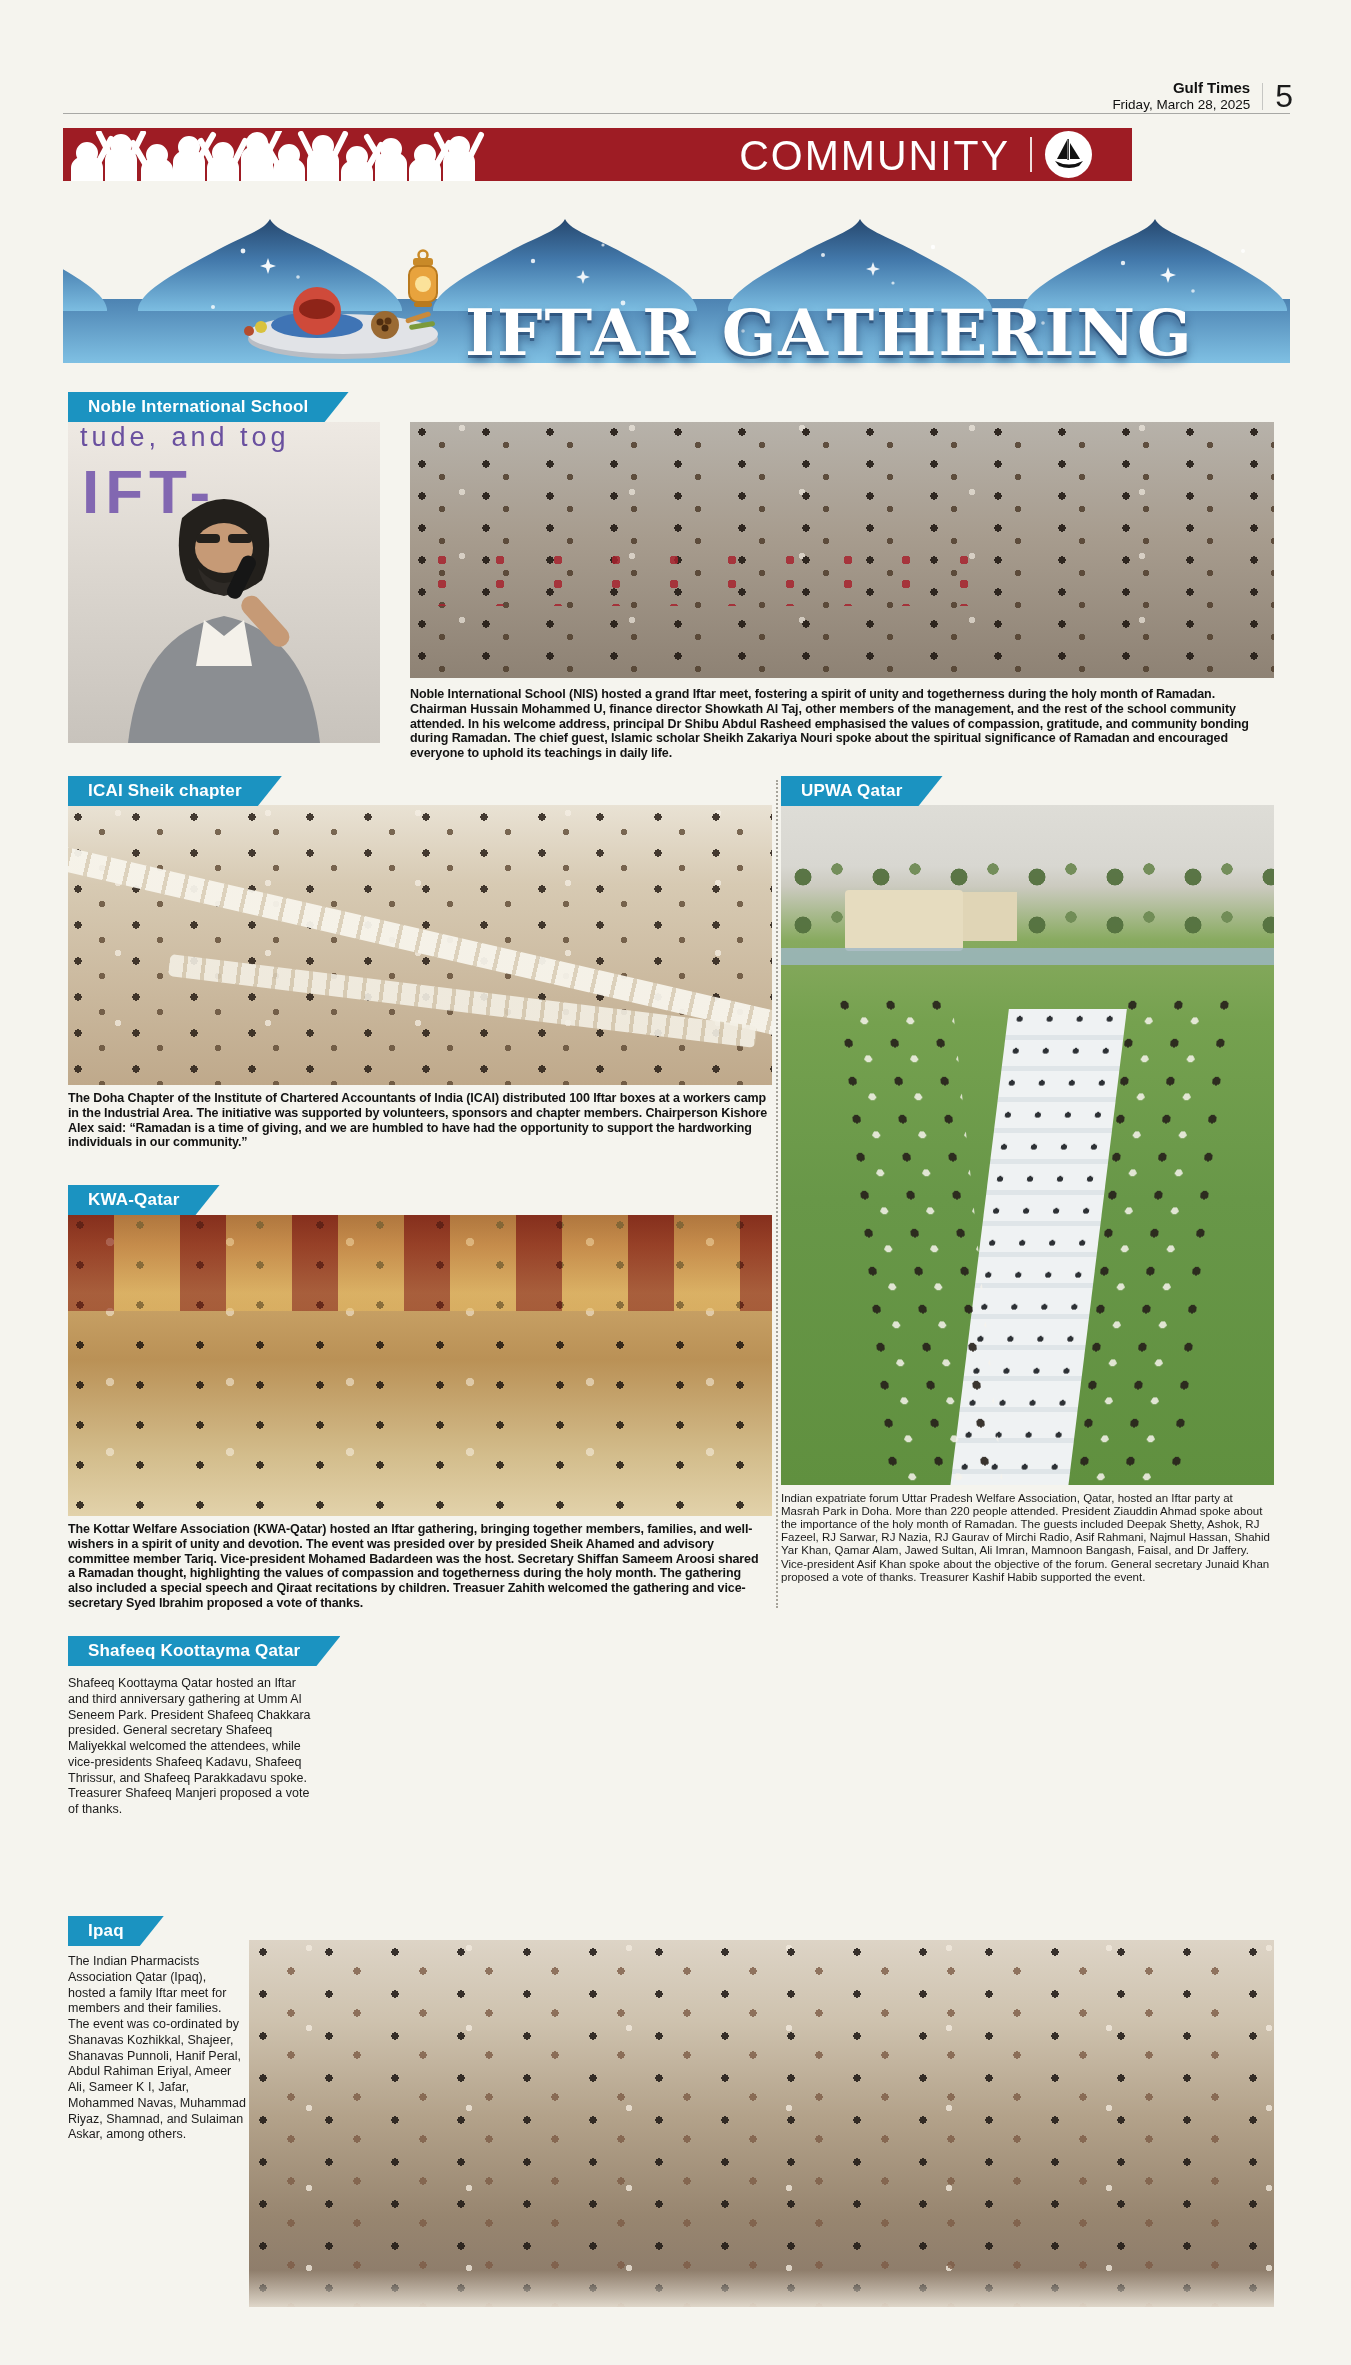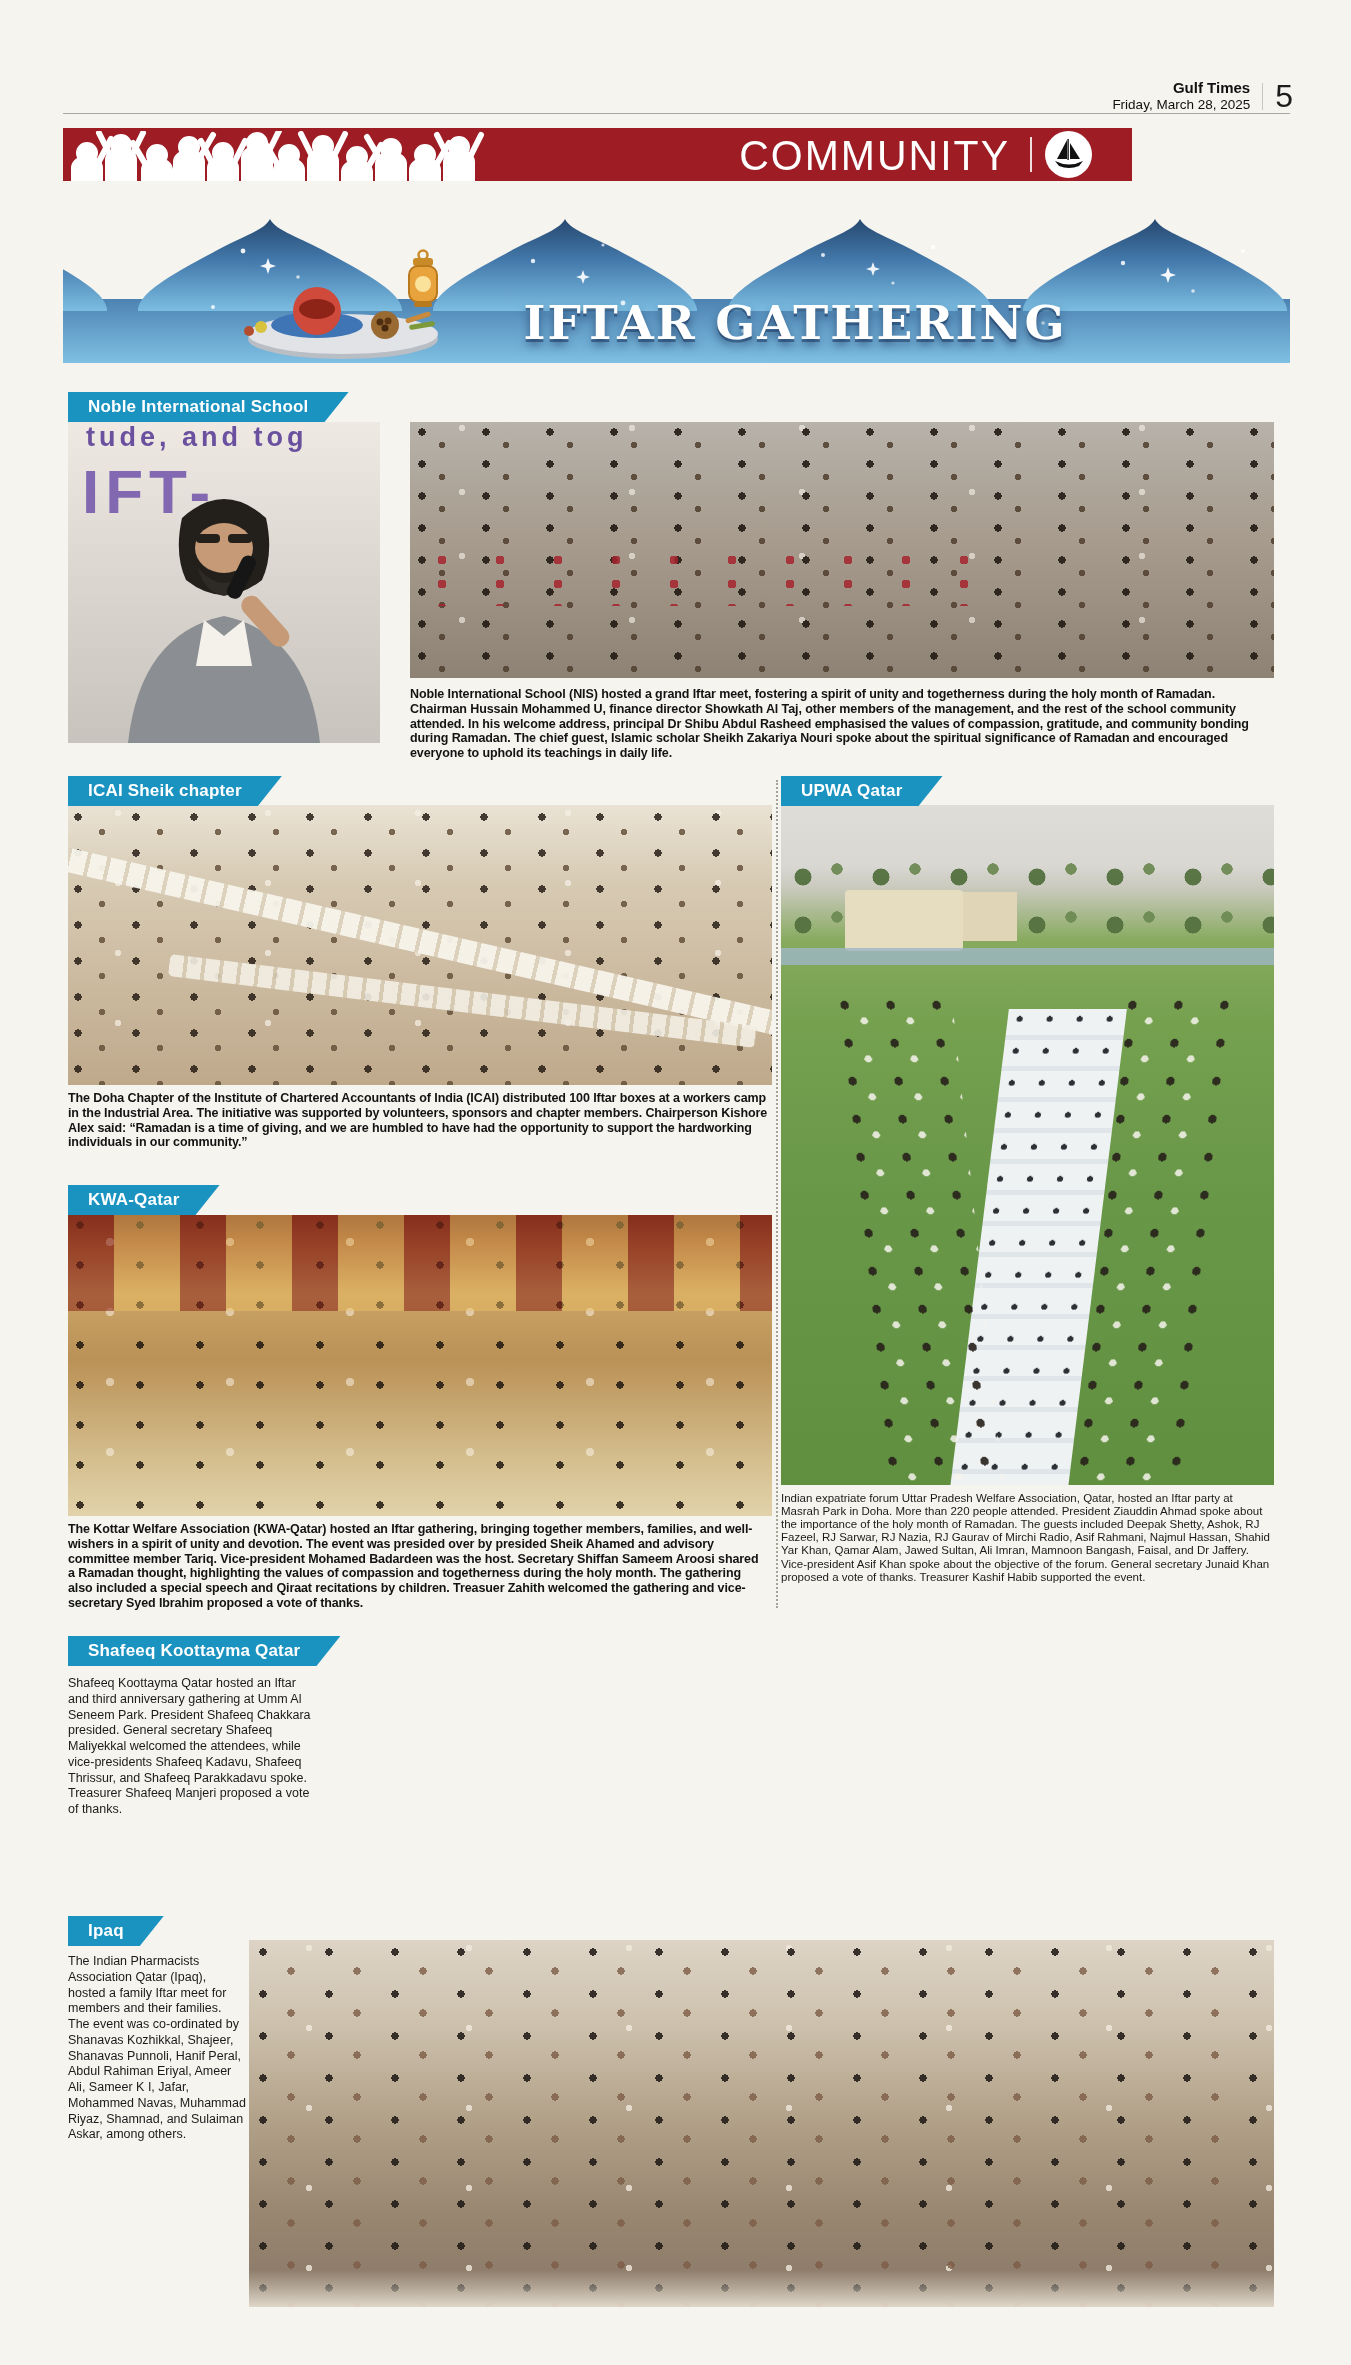--- a/index.html
+++ b/index.html
@@ -17,36 +17,36 @@
 
   
   .redbar{left:63px;top:128px;width:1069px;height:53px;background:#9e1c24;}
   .crowd-svg{position:absolute;left:6px;bottom:0;}
   .community{position:absolute;right:122px;top:3px;font-size:41px;font-weight:400;color:#fff;letter-spacing:2px;font-family:"Liberation Sans",sans-serif;transform:scaleY(1.05);transform-origin:top;}
   .comm-div{position:absolute;right:100px;top:9px;width:2px;height:35px;background:#fff;opacity:.85;}
   .dhow-circle{position:absolute;right:40px;top:3px;width:47px;height:47px;border-radius:50%;background:#fff;display:flex;align-items:center;justify-content:center;}
 
   
   .band{left:63px;top:211px;width:1227px;height:152px;}
-  .band-title{position:absolute;left:402px;top:84px;width:660px;text-align:center;font-family:"DejaVu Serif",serif;font-weight:700;font-size:47px;letter-spacing:2px;color:#fff;white-space:nowrap;text-shadow:0 3px 0 rgba(28,56,96,.55),0 6px 10px rgba(20,40,80,.55);}
+  .band-title{position:absolute;left:402px;top:84px;width:660px;text-align:center;font-family:"DejaVu Serif",serif;font-weight:700;font-size:64px;letter-spacing:2px;color:#fff;white-space:nowrap;text-shadow:0 3px 0 rgba(28,56,96,.55),0 6px 10px rgba(20,40,80,.55);}
 
   
   .label{position:absolute;background:#1b93c1;color:#fff;font-weight:700;font-size:17px;line-height:1;padding:6px 40px 7px 20px;clip-path:polygon(0 0,100% 0,calc(100% - 24px) 100%,0 100%);letter-spacing:.2px;z-index:5;}
 
   
   .cap-b{position:absolute;font-weight:700;font-size:12.5px;line-height:1.18;color:#131313;letter-spacing:-.1px;}
   .cap-u{position:absolute;font-weight:400;font-size:11.5px;line-height:1.14;color:#1b1b1b;}
   .cap-r{position:absolute;font-weight:400;font-size:12.5px;line-height:1.26;color:#1b1b1b;}
 
   .vdots{left:776px;top:780px;height:828px;width:0;border-left:2px dotted #a6a39a;}
 
   
   .photo{position:absolute;overflow:hidden;}
   #ph-nis-sp{left:68px;top:422px;width:312px;height:321px;background:linear-gradient(180deg,#eee9e3 0%,#dcd7d0 45%,#c8c3bc 100%);}
-  .purple1{position:absolute;left:18px;top:0px;font-size:27px;font-weight:700;color:#5c4098;letter-spacing:4px;white-space:nowrap;opacity:.9;}
+  .purple1{position:absolute;left:12px;top:0px;font-size:27px;font-weight:400;color:#5c4098;letter-spacing:4px;white-space:nowrap;opacity:.9;}
   .purple2{position:absolute;left:14px;top:34px;font-size:62px;font-weight:700;color:#6a4aa8;opacity:.8;letter-spacing:6px;}
 
   #ph-nis-aud{left:410px;top:422px;width:864px;height:256px;background:
     radial-gradient(circle 6px at 12px 10px,rgba(34,26,20,.9) 60%,transparent 62%),
     radial-gradient(circle 5px at 32px 23px,rgba(80,62,45,.85) 60%,transparent 62%),
     radial-gradient(circle 5px at 52px 6px,rgba(242,236,226,.65) 60%,transparent 62%),
     linear-gradient(180deg,#b7b2aa 0%,#a79c8e 45%,#8e8274 100%);
     background-size:64px 32px,64px 32px,170px 64px,100% 100%;}
   .red-dots{position:absolute;left:2%;top:50%;width:66%;height:22%;background:radial-gradient(circle 7px at 15px 10px,#a6232e 62%,transparent 64%);background-size:58px 24px;opacity:.85;}
 

